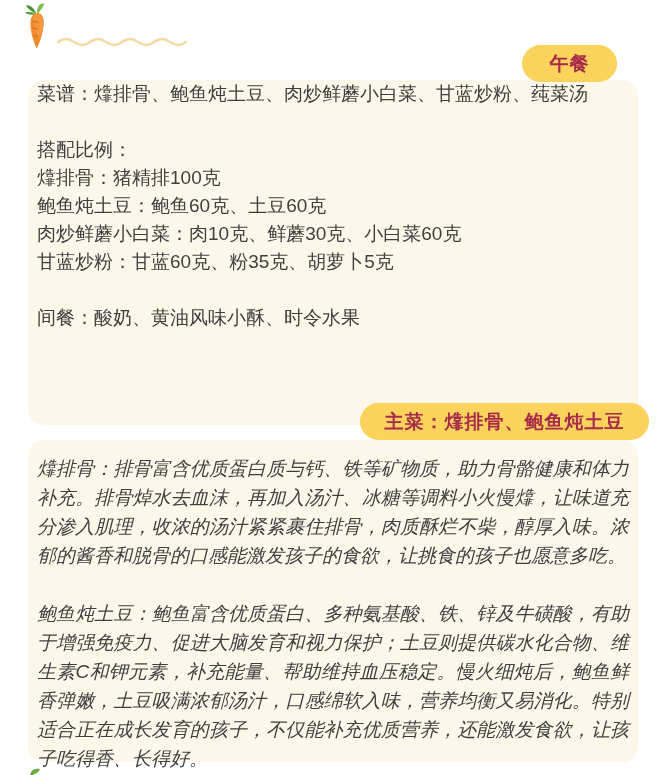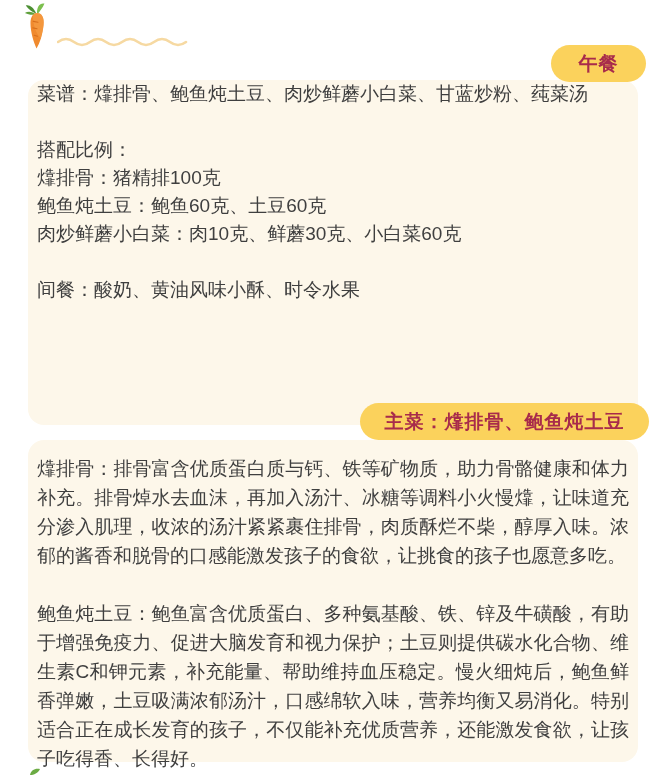--- a/index.html
+++ b/index.html
@@ -50,36 +50,36 @@
     color: #a82b4b;
     font-size: 19px;
     font-weight: bold;
     display: flex;
     align-items: center;
     justify-content: center;
     letter-spacing: 1px;
     white-space: nowrap;
     z-index: 3;
   }
-  .badge-lunch { left: 551px; top: 45px; width: 95px; text-align: right; }
+  .badge-lunch { left: 522px; top: 45px; width: 95px; text-align: right; }
   .badge-main  { left: 360px; top: 403px; width: 289px; }
 
   
   .panel {
     position: absolute;
     left: 28px;
     width: 610px;
     background: #fdf7ea;
     border-radius: 16px;
     color: #3f3f3f;
     font-size: 19px;
     z-index: 1;
   }
   .panel-lunch { top: 80px;  height: 345px; padding: 0 9px 0 9px; }
-  .panel-main  { top: 440px; height: 322px; padding: 14px 9px 0 9px; }
+  .panel-main  { top: 440px; height: 322px; padding: 14px 9px 0 9px; font-style: italic; }
 
   .line {
     line-height: 28px;
     height: 28px;
     white-space: nowrap;
     overflow: hidden;
   }
   .line.blank { height: 28px; }
 
   .para {
@@ -118,20 +118,21 @@
 
   <div class="badge badge-lunch">午餐</div>
 
   <section class="panel panel-lunch">
     <p class="line">菜谱：㸆排骨、鲍鱼炖土豆、肉炒鲜蘑小白菜、甘蓝炒粉、莼菜汤</p>
     <p class="line blank"></p>
     <p class="line">搭配比例：</p>
     <p class="line">㸆排骨：猪精排100克</p>
     <p class="line">鲍鱼炖土豆：鲍鱼60克、土豆60克</p>
     <p class="line">肉炒鲜蘑小白菜：肉10克、鲜蘑30克、小白菜60克</p>
+    <p class="line">甘蓝炒粉：甘蓝60克、粉35克、胡萝卜5克</p>
     <p class="line blank"></p>
     <p class="line">间餐：酸奶、黄油风味小酥、时令水果</p>
   </section>
 
   <div class="badge badge-main">主菜：㸆排骨、鲍鱼炖土豆</div>
 
   <section class="panel panel-main">
     <p class="para">㸆排骨：排骨富含优质蛋白质与钙、铁等矿物质，助力骨骼健康和体力补充。排骨焯水去血沫，再加入汤汁、冰糖等调料小火慢㸆，让味道充分渗入肌理，收浓的汤汁紧紧裹住排骨，肉质酥烂不柴，醇厚入味。浓郁的酱香和脱骨的口感能激发孩子的食欲，让挑食的孩子也愿意多吃。</p>
     <p class="para">鲍鱼炖土豆：鲍鱼富含优质蛋白、多种氨基酸、铁、锌及牛磺酸，有助于增强免疫力、促进大脑发育和视力保护；土豆则提供碳水化合物、维生素C和钾元素，补充能量、帮助维持血压稳定。慢火细炖后，鲍鱼鲜香弹嫩，土豆吸满浓郁汤汁，口感绵软入味，营养均衡又易消化。特别适合正在成长发育的孩子，不仅能补充优质营养，还能激发食欲，让孩子吃得香、长得好。</p>
   </section>

